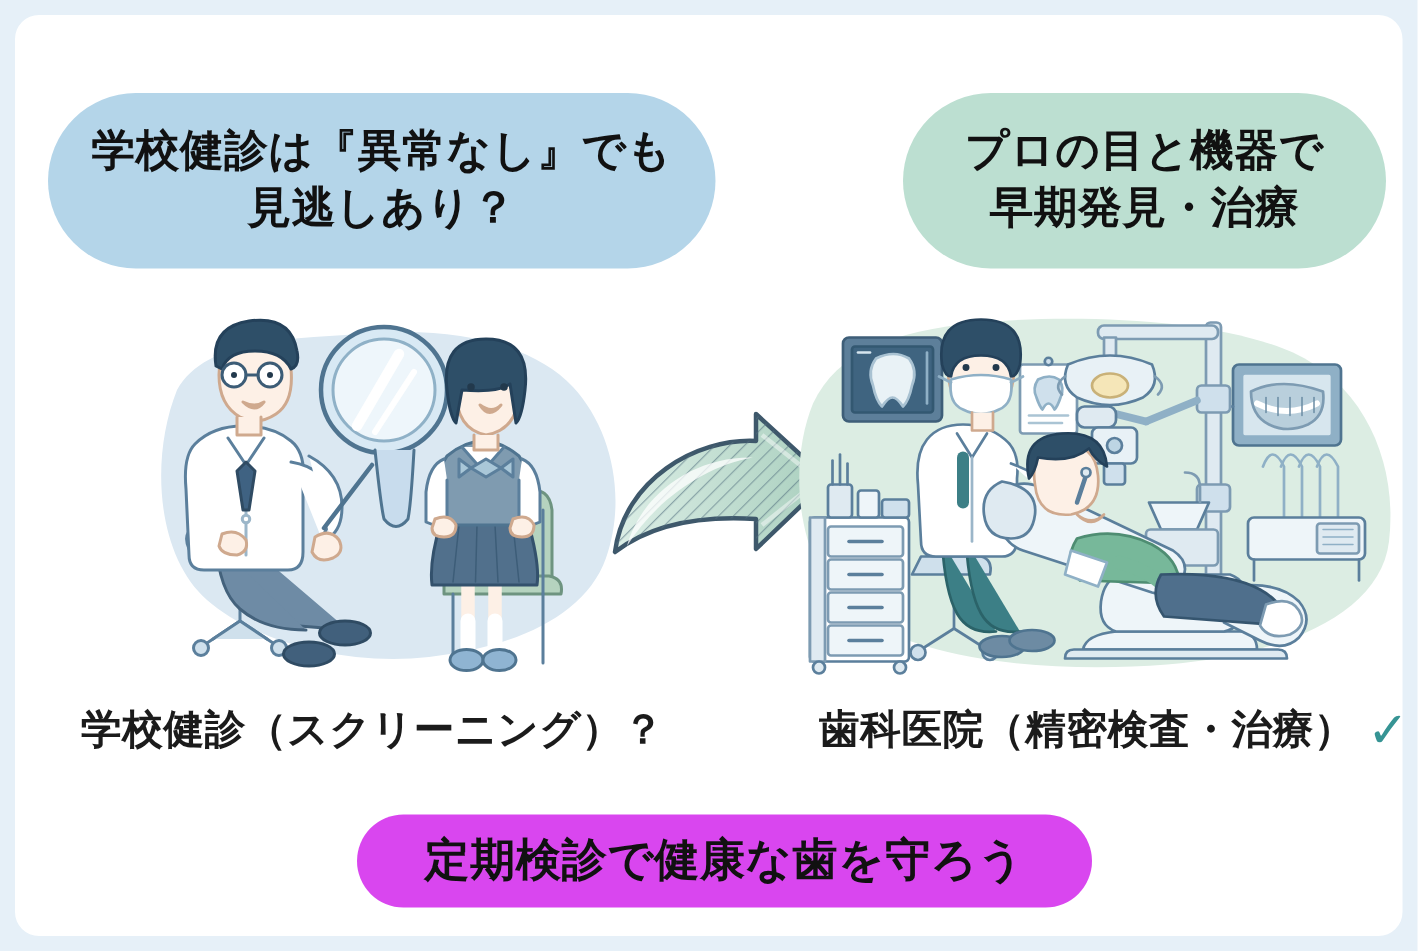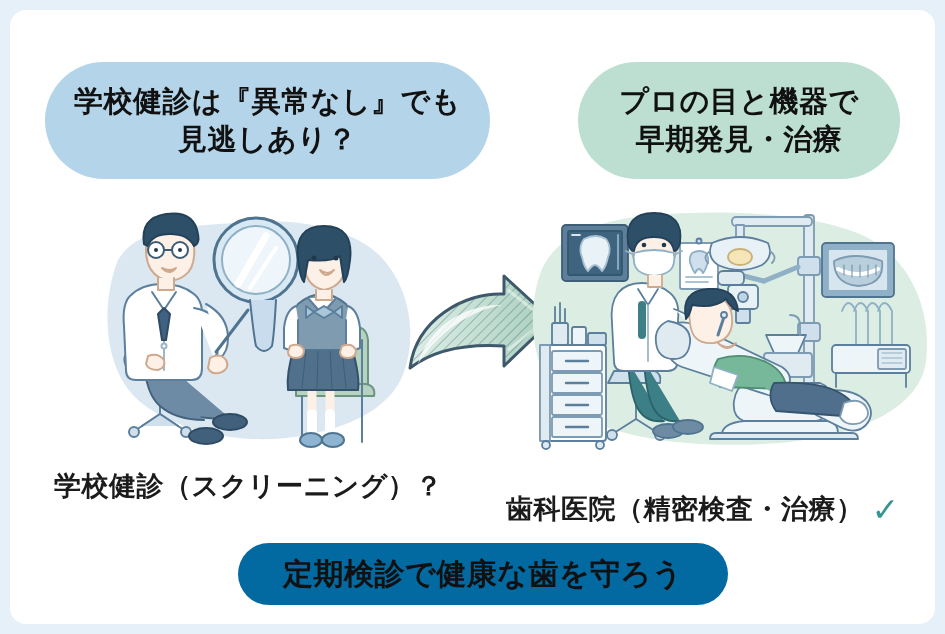--- a/index.html
+++ b/index.html
@@ -22,45 +22,45 @@
     display:flex;align-items:center;justify-content:center;
     text-align:center;
     border-radius:999px;
     color:#111111;
     font-weight:bold;
     line-height:1.28;
     letter-spacing:0.5px;
     white-space:pre-line;
   }
   #banner-left{
-    left:35px;top:52px;width:445px;height:117px;
+    left:22px;top:52px;width:445px;height:117px;
     background:#b4d5e9;
     font-size:29px;
   }
   #banner-right{
-    left:568px;top:52px;width:322px;height:117px;
+    left:592px;top:52px;width:322px;height:117px;
     background:#bcdfd1;
     font-size:29px;
   }
   #banner-bottom{
     left:228px;top:533px;width:490px;height:62px;
-    background:#0369a1;
+    background:#d946ef;
     font-size:30px;
   }
   .caption{
     position:absolute;
     color:#1b1b1b;
     font-weight:bold;
     font-size:27px;
     letter-spacing:0.5px;
     white-space:nowrap;
     display:flex;align-items:center;text-align:center;
   }
   #caption-left{left:44px;top:458px;}
-  #caption-right{left:496px;top:458px;margin-top:23px;}
+  #caption-right{left:536px;top:458px;}
   .check{color:#369494;font-size:33px;margin-left:8px;line-height:1;}
   .scene{position:absolute;}
   #scene-left{left:80px;top:190px;width:330px;height:260px;}
   #scene-right{left:512px;top:185px;width:410px;height:265px;}
   #arrow-wrap{position:absolute;left:392px;top:262px;width:165px;height:115px;}
   svg{display:block;overflow:visible;}
 </style>
 </head>
 <body>
 

